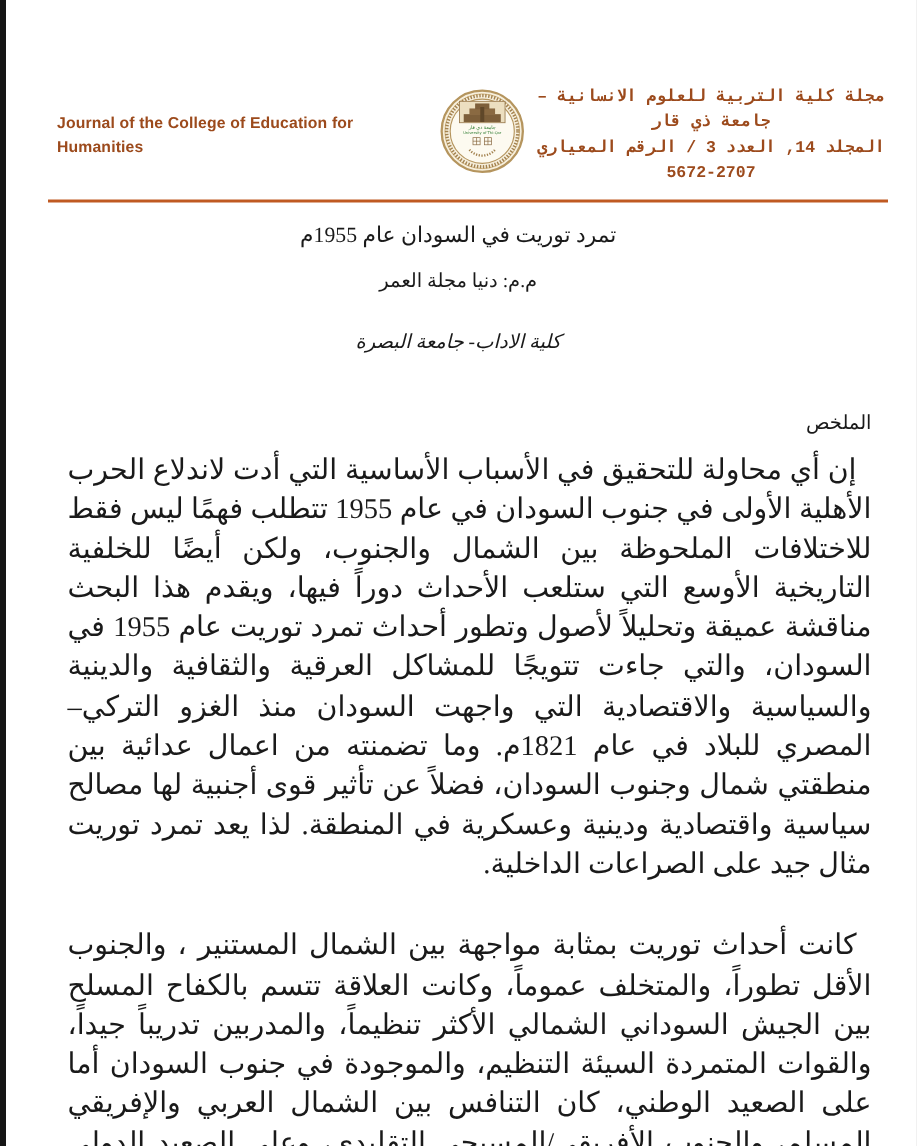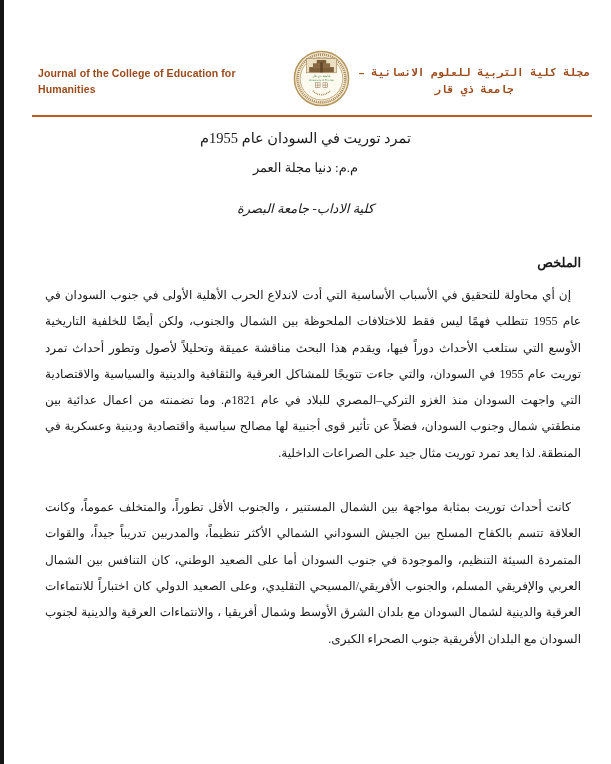--- a/index.html
+++ b/index.html
@@ -60,26 +60,26 @@
     font-size:14.5px;
     font-weight:normal;
   }
   .article-author{margin-top:13px;font-size:13px;}
   .article-affiliation{margin-top:25px;font-size:13px;font-style:italic;}
   
   .abstract{direction:rtl;}
   .abstract-heading{
     margin:38px 30px 0 0;
     text-align:right;
-    font-weight:bold;
+    font-weight:normal;
     font-size:13px;
   }
   .abstract p{
     margin:11px 30px 0 45px;
-    font-size:12px;
+    font-size:19px;
     line-height:26.3px;
     text-align:justify;
     text-align-last:right;
     text-indent:10px;
   }
   .abstract p + p{margin-top:28px;}
 </style>
 </head>
 <body>
 
@@ -116,20 +116,21 @@
             <line x1="23.5" y1="37" x2="28.5" y2="37"></line>
           <line x1="34" y1="34.5" x2="34" y2="39.5"></line>
             <line x1="31.5" y1="37" x2="36.5" y2="37"></line>
         </g>
         <path d="M 21 43 A 12 12 0 0 0 39 43" fill="none" stroke="#a3824f" stroke-width="1.6" stroke-dasharray="0.9 1"></path>
       </svg>
     </div>
 
     <div class="header-ar">
       <div>مجلة كلية التربية للعلوم الانسانية – جامعة ذي قار</div>
+      <div>المجلد 14, العدد 3 / الرقم المعياري 2707-5672</div>
     </div>
   </div>
 
   <hr class="header-rule">
 
   <div class="title-block">
     <div class="article-title">تمرد توريت في السودان عام 1955م</div>
     <div class="article-author">م.م: دنيا مجلة العمر</div>
     <div class="article-affiliation">كلية الاداب- جامعة البصرة</div>
   </div>

